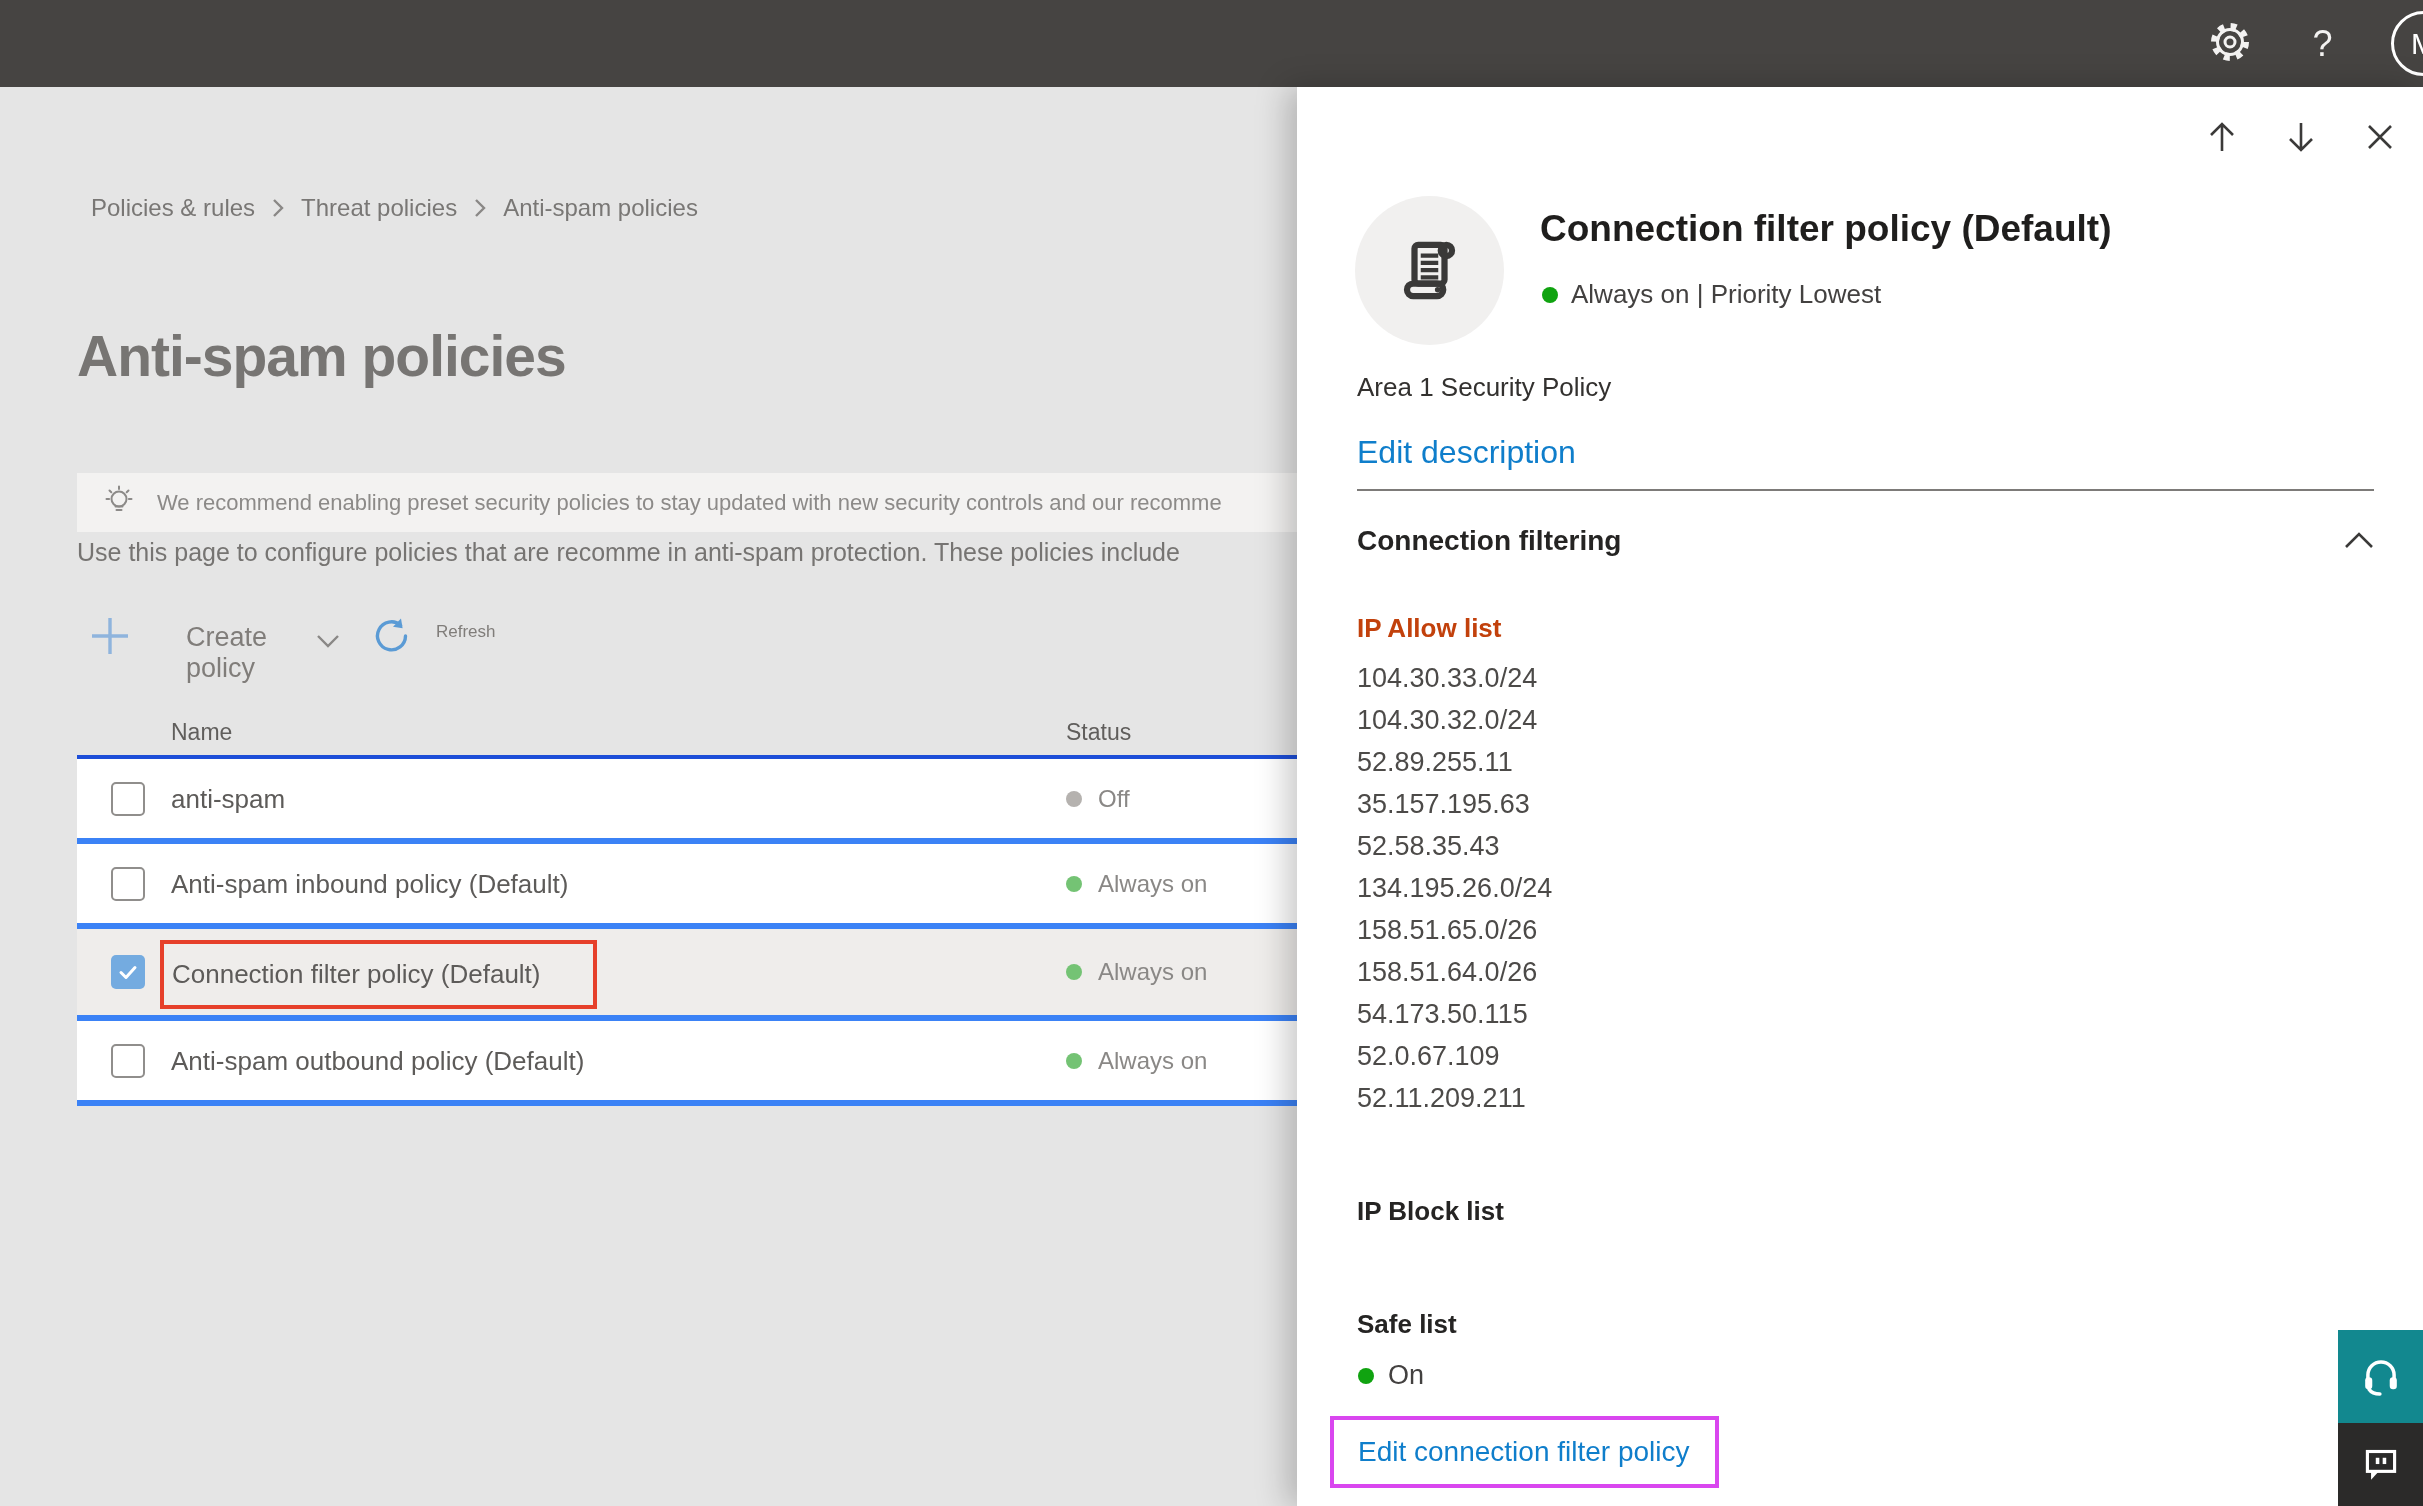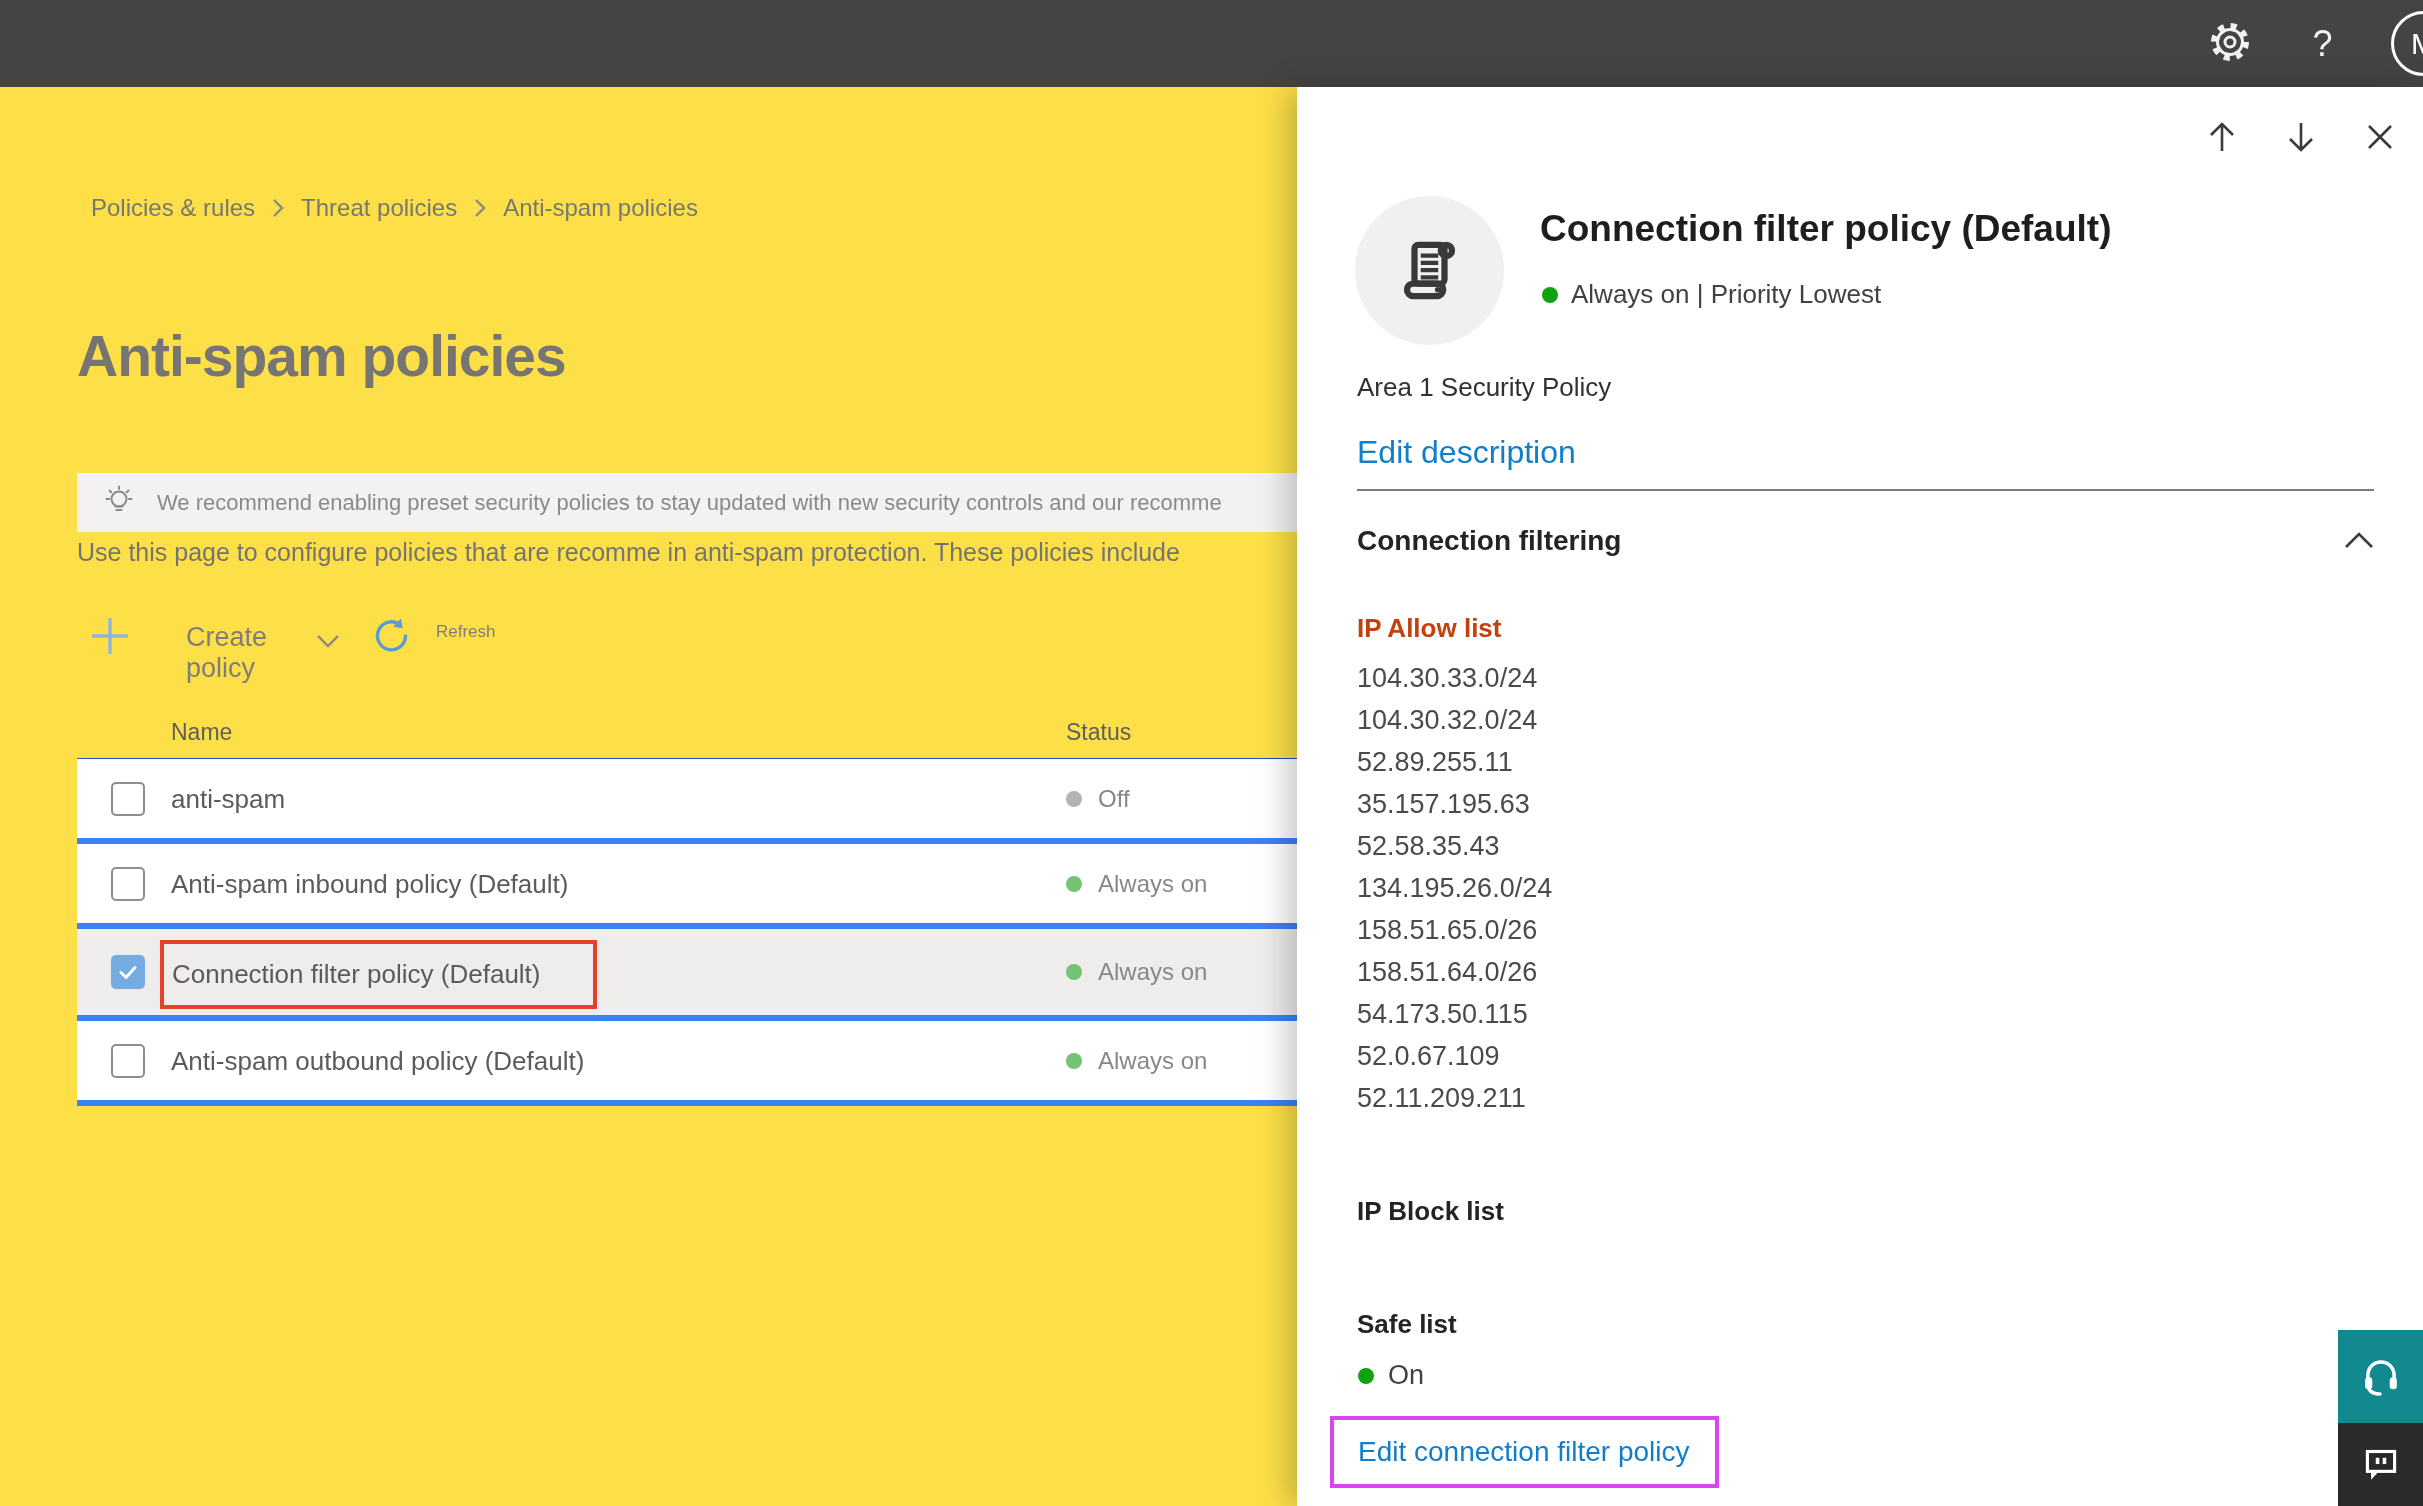--- a/index.html
+++ b/index.html
@@ -9,40 +9,40 @@
 
   
   .topbar { position:absolute; left:0; top:0; width:2424px; height:87px; background:#464442; }
   .topbar-icon { position:absolute; top:0; height:87px; display:flex; align-items:center; justify-content:center; cursor:pointer; }
   .gear-btn { left:2202px; width:55px; }
   .help-btn { left:2295px; width:55px; color:#f3f2f1; font-size:36px; font-weight:400; }
   .avatar-btn { left:2388px; width:71px; }
   .avatar-circle { width:65px; height:65px; border:3px solid #ffffff; border-radius:50%; display:flex; align-items:center; justify-content:center; color:#fff; font-size:30px; }
 
   
-  .content { position:absolute; left:0; top:87px; width:2112px; height:1420px; background:#fde047; }
+  .content { position:absolute; left:0; top:87px; width:2112px; height:1420px; background:#e5e5e5; }
   .breadcrumb { position:absolute; left:91px; top:107px; display:flex; align-items:center; gap:16px; font-size:24px; color:#797775; }
   .breadcrumb .crumb { cursor:pointer; }
   .crumb-sep { display:flex; align-items:center; }
   .page-title { position:absolute; left:77px; top:236px; font-size:57px; font-weight:700; color:#777573; letter-spacing:-1px; }
 
   .banner { position:absolute; left:77px; top:386px; width:1220px; height:59px; background:#f3f2f1; display:flex; align-items:center; overflow:hidden; white-space:nowrap; }
   .banner .bulb { margin:0 20px 0 24px; flex:0 0 auto; }
   .banner-text { font-size:22px; color:#8c8a88; }
   .intro { position:absolute; left:77px; top:451px; width:1220px; font-size:25px; color:#767472; white-space:nowrap; overflow:hidden; }
 
   .toolbar { position:absolute; left:88px; top:525px; height:53px; }
   .plus-icon { position:absolute; left:0; top:2px; }
   .create-label { position:absolute; left:98px; top:10px; font-size:27px; color:#807d7a; cursor:pointer; }
   .create-chevron { position:absolute; left:227px; top:20px; }
   .refresh-icon { position:absolute; left:284px; top:4px; }
   .refresh-label { position:absolute; left:348px; top:10px; font-size:17px; color:#807d7a; cursor:pointer; }
 
   .table { position:absolute; left:77px; top:616px; width:1220px; }
-  .thead { position:relative; height:56px; border-bottom:1px solid #1d4ed8; }
+  .thead { position:relative; height:56px; border-bottom:4px solid #1d4ed8; }
   .th-name { position:absolute; left:94px; top:16px; font-size:23px; color:#605e5c; }
   .th-status { position:absolute; left:989px; top:16px; font-size:23px; color:#605e5c; }
   .row { position:relative; height:85px; border-bottom:6px solid #3b82f6; background:#fff; }
   .row.selected { height:92px; background:#efedeb; }
   .checkbox { position:absolute; left:34px; top:50%; transform:translateY(-50%); width:34px; height:34px; border:2px solid #908e8c; border-radius:5px; background:#fff; cursor:pointer; }
   .checkbox.checked { border:none; background:#74abe0; display:flex; align-items:center; justify-content:center; }
   .row-name { position:absolute; left:94px; top:50%; transform:translateY(-50%); font-size:26px; color:#5d5b59; }
   .red-box { position:absolute; left:83px; top:11px; width:437px; height:69px; border:4px solid #e6402a; display:flex; align-items:center; padding-left:8px; }
   .red-box .row-name-sel { font-size:26px; color:#5d5b59; }
   .status-cell { position:absolute; left:989px; top:50%; transform:translateY(-50%); display:flex; align-items:center; gap:16px; }

